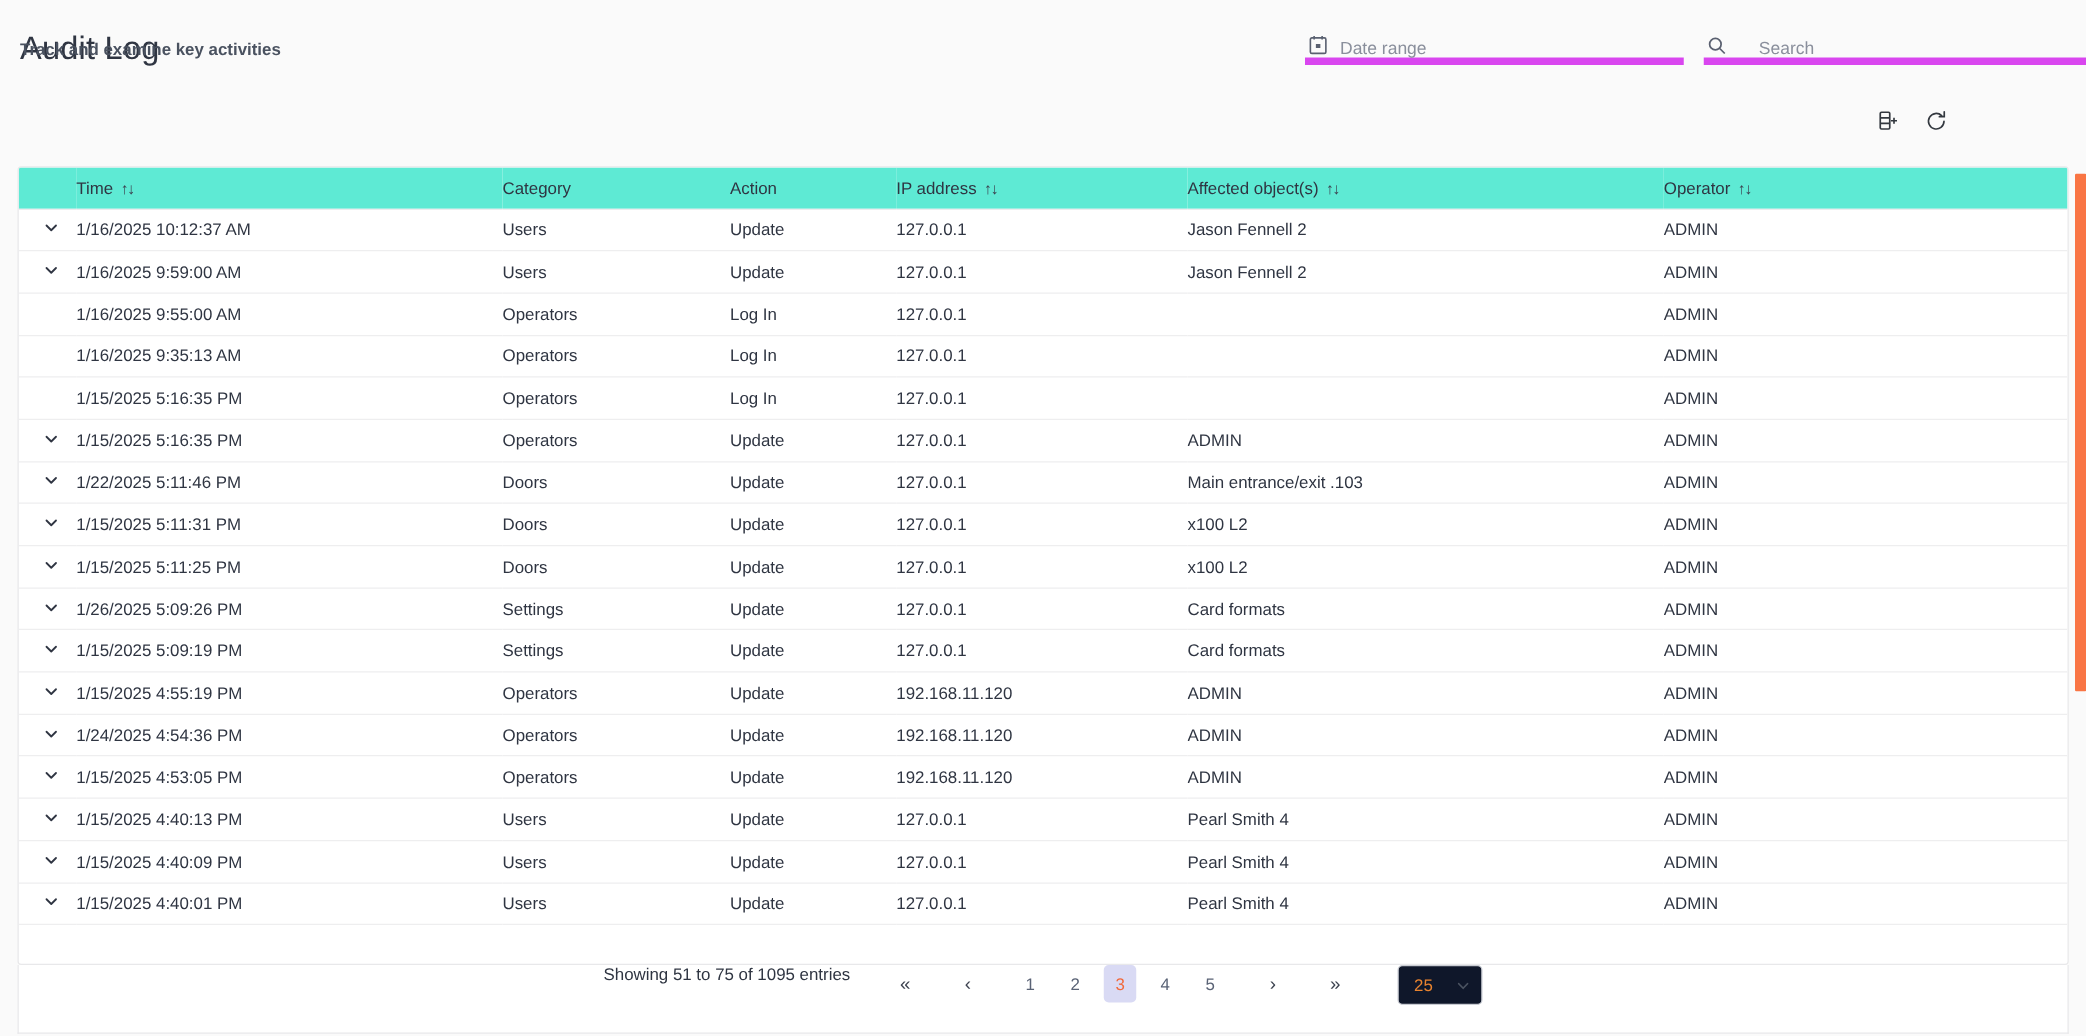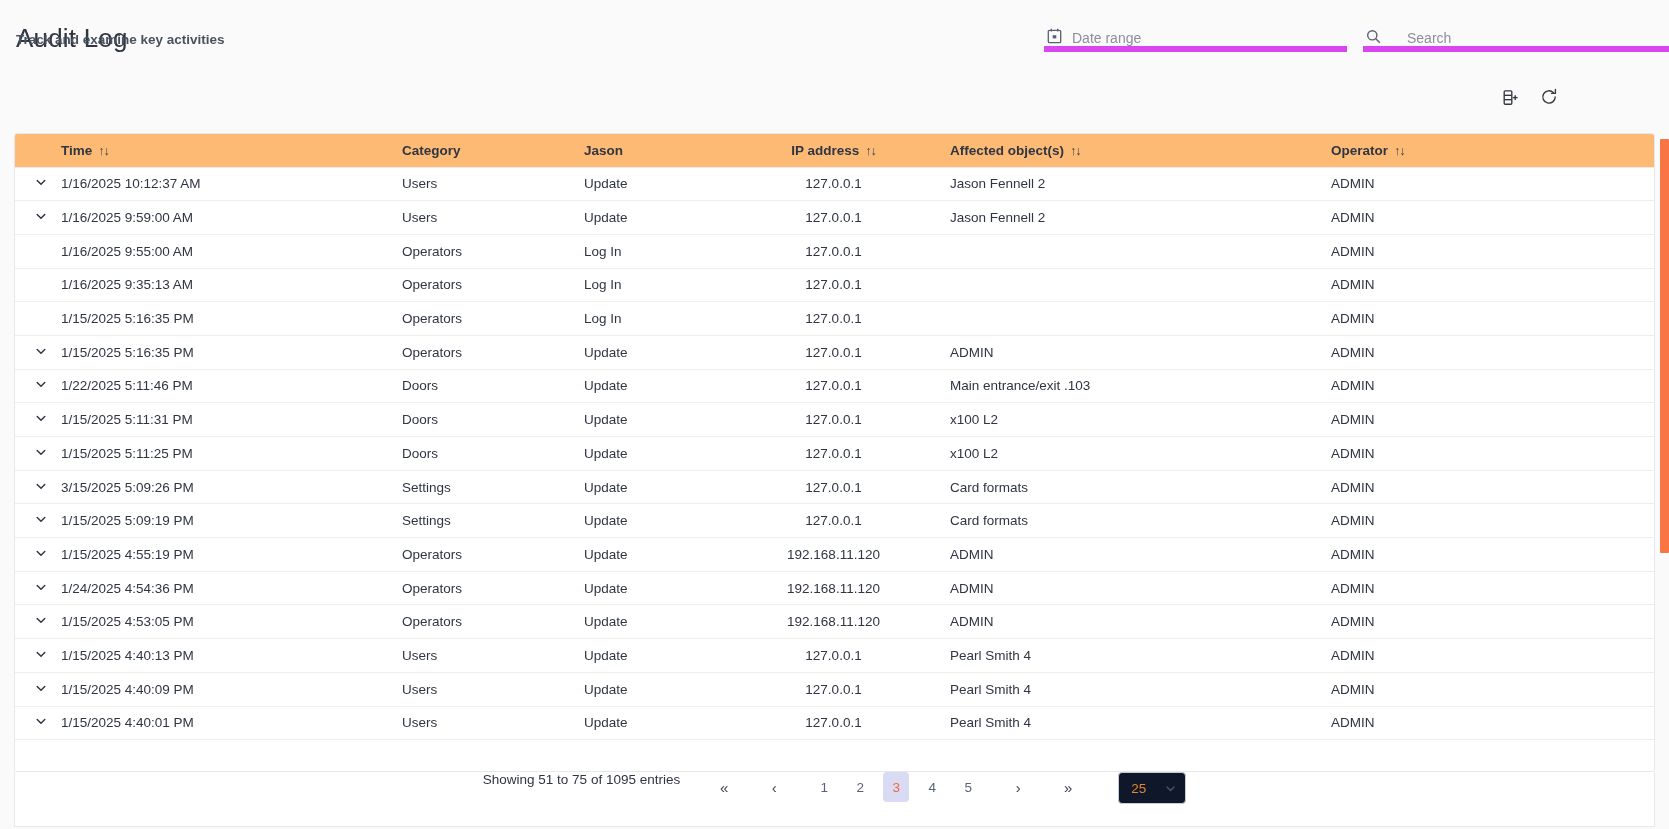--- a/index.html
+++ b/index.html
@@ -41,34 +41,34 @@
 
   
   .card {
     position: absolute; left: 14px; top: 133px;
     width: 1641px; height: 639px;
     background: #ffffff; border: 1px solid #e8e8ea;
     border-radius: 3px; overflow: hidden;
   }
   table { width: 100%; border-collapse: collapse; table-layout: fixed; }
   thead th {
-    height: 33px; text-align: left; font-size: 13.5px; font-weight: 700;
+    height: 33px; text-align: left; font-size: 13.5px; font-weight: 400;
     color: #2f3542; padding: 0; vertical-align: middle;
-    border-bottom: 1px solid #ececee; background: #fdba74;
+    border-bottom: 1px solid #ececee; background: #5eead4;
   }
   tbody td {
     height: 33.7px; font-size: 13.5px; font-weight: 400; color: #2f3542;
     padding: 0; vertical-align: middle; border-bottom: 1px solid #eeeeef;
     white-space: nowrap; overflow: hidden;
   }
   .c-exp  { width: 46px;  padding-left: 19px !important; }
   .c-time { width: 341px; }
   .c-cat  { width: 182px; }
   .c-act  { width: 133px; }
-  .c-ip   { width: 233px; text-align: center; }
+  .c-ip   { width: 233px; }
   .c-obj  { width: 381px; }
   .c-op   { width: auto;  }
   .sort { display: inline-block; margin-left: 6px; color: #3c4250;
           font-size: 12.5px; letter-spacing: -1px; }
   .chev { display: inline-block; width: 14px; height: 14px; cursor: pointer; }
   .chev svg { display: block; }
 
   
   #table-scrollbar {
     position: absolute; right: 0px; top: 133px;
@@ -163,21 +163,21 @@
       <thead>
         <tr>
           <th class="c-exp"></th>
           <th class="c-time">
             <span>Time</span><span class="sort">↑↓</span>
           </th>
           <th class="c-cat">
             <span>Category</span>
           </th>
           <th class="c-act">
-            <span>Jason</span>
+            <span>Action</span>
           </th>
           <th class="c-ip">
             <span>IP address</span><span class="sort">↑↓</span>
           </th>
           <th class="c-obj">
             <span>Affected object(s)</span><span class="sort">↑↓</span>
           </th>
           <th class="c-op">
             <span>Operator</span><span class="sort">↑↓</span>
           </th>
@@ -274,21 +274,21 @@
             <td class="c-cat">Doors</td>
             <td class="c-act">Update</td>
             <td class="c-ip">127.0.0.1</td>
             <td class="c-obj">x100 L2</td>
             <td class="c-op">ADMIN</td>
           </tr>
           <tr>
             <td class="c-exp"><span class="chev"><svg width="14" height="14" viewBox="0 0 14 14" fill="none" stroke="#2f3542" stroke-width="1.45" stroke-linecap="round" stroke-linejoin="round">
                   <polyline points="3.2,5.4 7,9.2 10.8,5.4"></polyline>
                 </svg></span></td>
-            <td class="c-time">3/15/2025 5:09:26 PM</td>
+            <td class="c-time">1/26/2025 5:09:26 PM</td>
             <td class="c-cat">Settings</td>
             <td class="c-act">Update</td>
             <td class="c-ip">127.0.0.1</td>
             <td class="c-obj">Card formats</td>
             <td class="c-op">ADMIN</td>
           </tr>
           <tr>
             <td class="c-exp"><span class="chev"><svg width="14" height="14" viewBox="0 0 14 14" fill="none" stroke="#2f3542" stroke-width="1.45" stroke-linecap="round" stroke-linejoin="round">
                   <polyline points="3.2,5.4 7,9.2 10.8,5.4"></polyline>
                 </svg></span></td>

